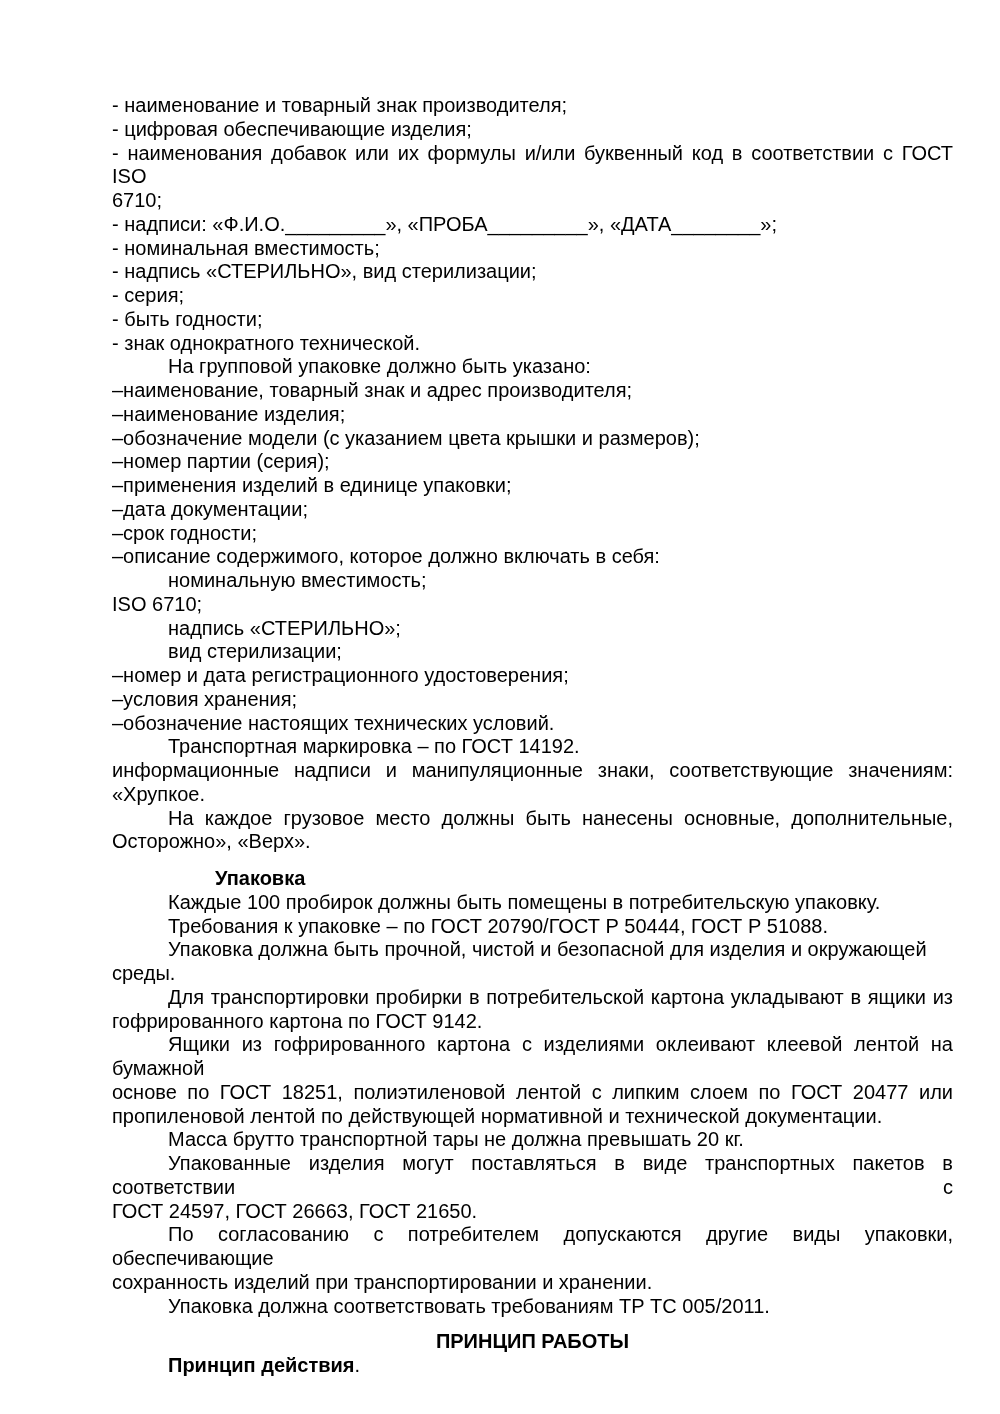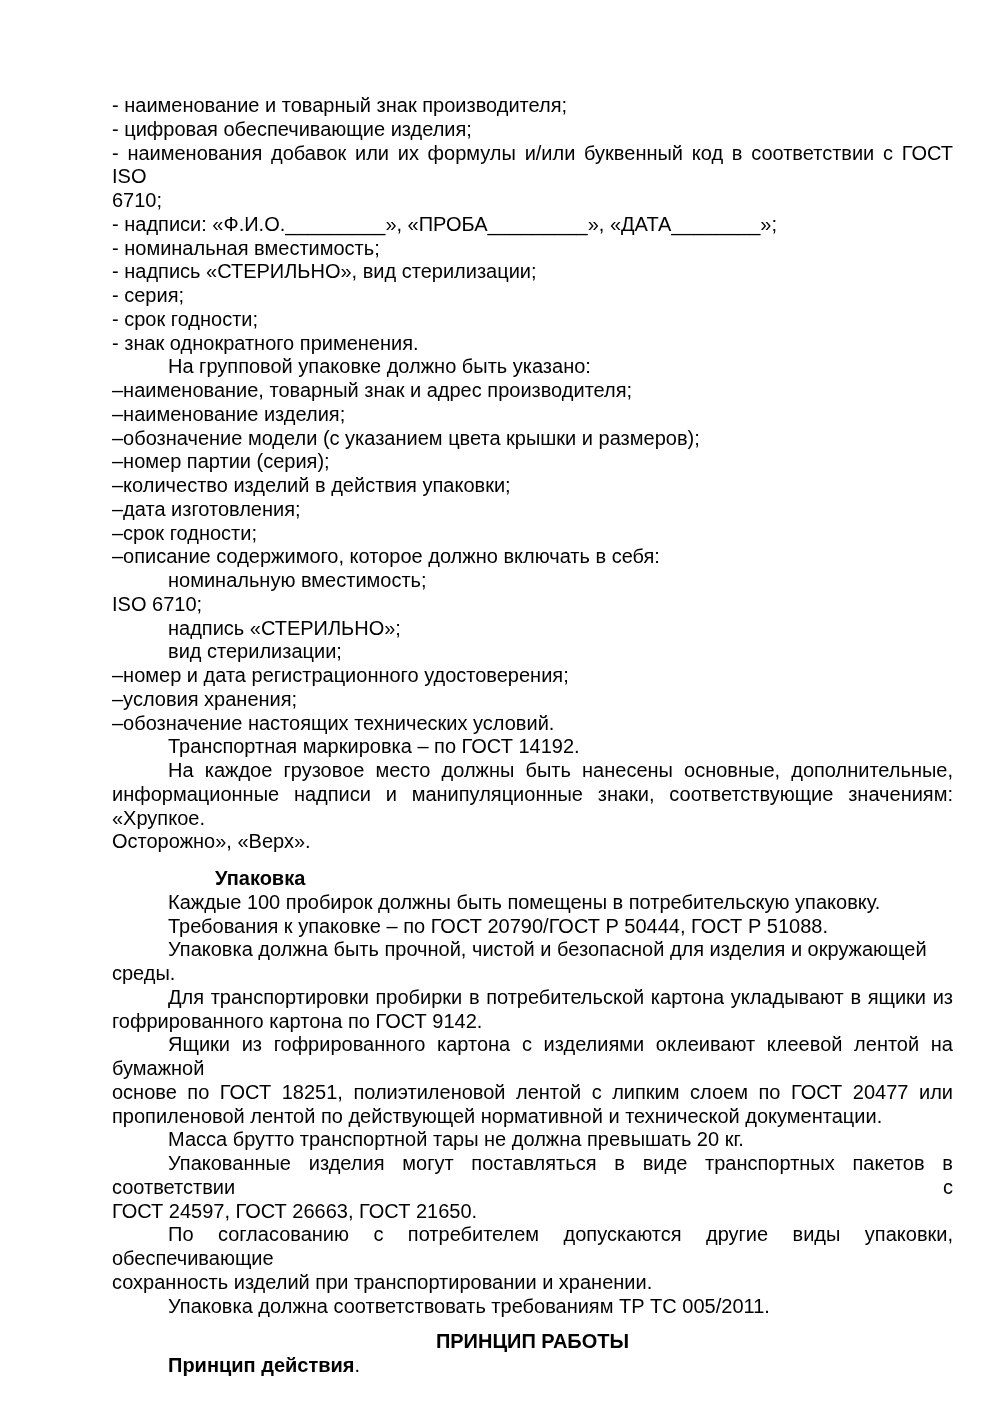--- a/index.html
+++ b/index.html
@@ -29,41 +29,41 @@
 <div class="page">
 
   <div class="ln">- наименование и товарный знак производителя;</div>
   <div class="ln">- цифровая обеспечивающие изделия;</div>
   <div class="ln j">- наименования добавок или их формулы и/или буквенный код в соответствии с ГОСТ ISO</div>
   <div class="ln">6710;</div>
   <div class="ln">- надписи: «Ф.И.О._________», «ПРОБА_________», «ДАТА________»;</div>
   <div class="ln">- номинальная вместимость;</div>
   <div class="ln">- надпись «СТЕРИЛЬНО», вид стерилизации;</div>
   <div class="ln">- серия;</div>
-  <div class="ln">- срок годности;</div>
-  <div class="ln">- знак однократного применения.</div>
+  <div class="ln">- быть годности;</div>
+  <div class="ln">- знак однократного технической.</div>
   <div class="ln in">На групповой упаковке должно быть указано:</div>
   <div class="ln">–наименование, товарный знак и адрес производителя;</div>
   <div class="ln">–наименование изделия;</div>
   <div class="ln">–обозначение модели (с указанием цвета крышки и размеров);</div>
   <div class="ln">–номер партии (серия);</div>
-  <div class="ln">–количество изделий в действия упаковки;</div>
-  <div class="ln">–дата изготовления;</div>
+  <div class="ln">–применения изделий в единице упаковки;</div>
+  <div class="ln">–дата документации;</div>
   <div class="ln">–срок годности;</div>
   <div class="ln">–описание содержимого, которое должно включать в себя:</div>
   <div class="ln in">номинальную вместимость;</div>
   <div class="ln">ISO 6710;</div>
   <div class="ln in">надпись «СТЕРИЛЬНО»;</div>
   <div class="ln in">вид стерилизации;</div>
   <div class="ln">–номер и дата регистрационного удостоверения;</div>
   <div class="ln">–условия хранения;</div>
   <div class="ln">–обозначение настоящих технических условий.</div>
   <div class="ln in">Транспортная маркировка – по ГОСТ 14192.</div>
+  <div class="ln j">информационные надписи и манипуляционные знаки, соответствующие значениям: «Хрупкое.</div>
   <div class="ln in j">На каждое грузовое место должны быть нанесены основные, дополнительные,</div>
-  <div class="ln j">информационные надписи и манипуляционные знаки, соответствующие значениям: «Хрупкое.</div>
   <div class="ln">Осторожно», «Верх».</div>
 
   <div class="ln h-pack">Упаковка</div>
 
   <div class="ln in">Каждые 100 пробирок должны быть помещены в потребительскую упаковку.</div>
   <div class="ln in">Требования к упаковке – по ГОСТ 20790/ГОСТ Р 50444, ГОСТ Р 51088.</div>
   <div class="ln in">Упаковка должна быть прочной, чистой и безопасной для изделия и окружающей среды.</div>
   <div class="ln in j">Для транспортировки пробирки в потребительской картона укладывают в ящики из</div>
   <div class="ln">гофрированного картона по ГОСТ 9142.</div>
   <div class="ln in j">Ящики из гофрированного картона с изделиями оклеивают клеевой лентой на бумажной</div>

